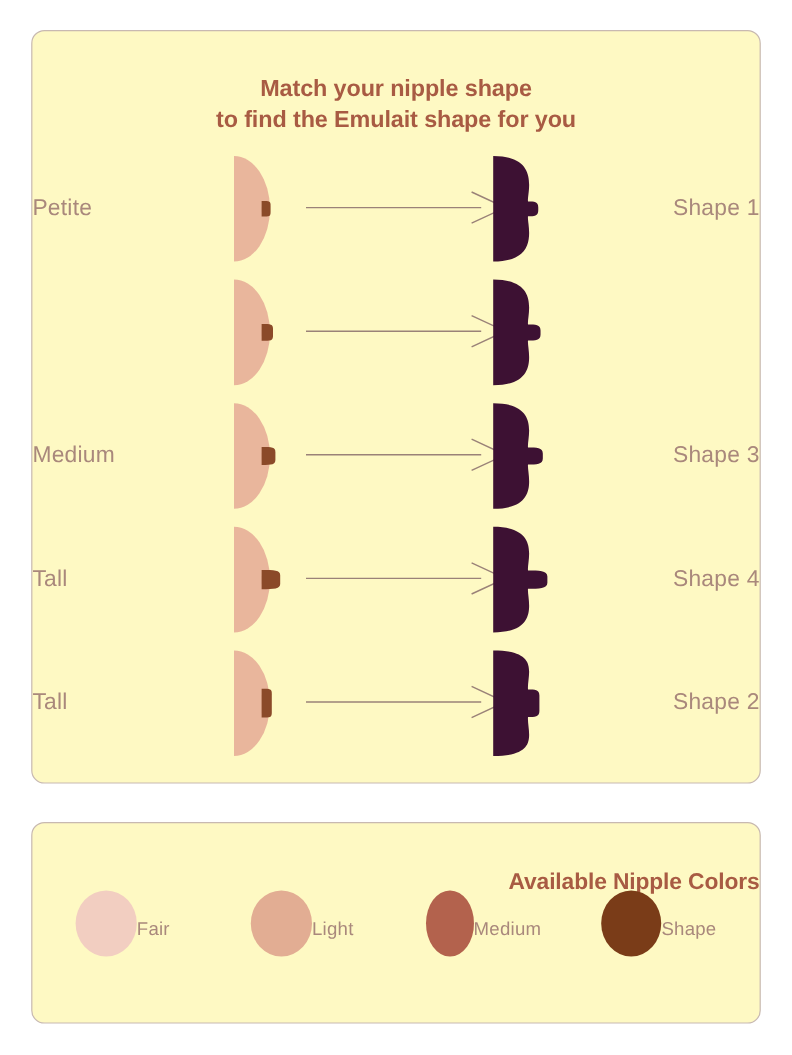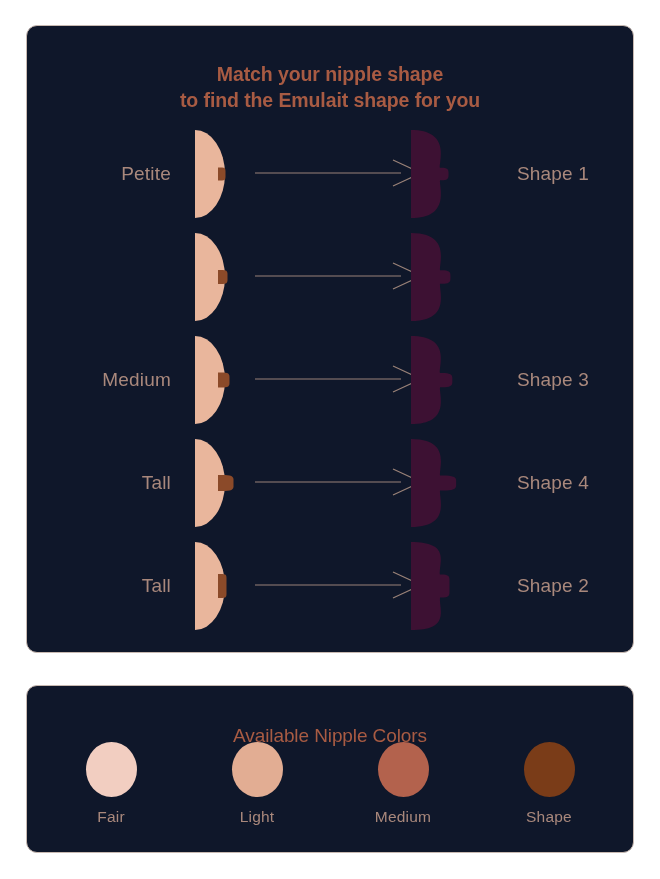--- a/index.html
+++ b/index.html
@@ -18,21 +18,21 @@
     position: relative;
     width: 660px;
     height: 879px;
     background: #ffffff;
     box-sizing: border-box;
   }
 
   
   .card {
     position: absolute;
-    background: #0f172a;
+    background: #fef9c3;
     border: 1px solid #c8b9b1;
     border-radius: 11px;
     box-sizing: border-box;
   }
   .card-match {
     left: 26px;
     top: 25px;
     width: 608px;
     height: 628px;
   }
@@ -55,24 +55,24 @@
     font-weight: bold;
     line-height: 26px;
     letter-spacing: -0.1px;
     white-space: pre-line;
   }
   .colors-title {
     position: absolute;
     left: 0;
     top: 23px;
     width: 100%;
-    text-align: center;
+    text-align: right;
     color: #a85b43;
     font-size: 19px;
-    font-weight: normal;
+    font-weight: bold;
     letter-spacing: -0.1px;
   }
 
   
   .rows {
     position: absolute;
     left: 0;
     top: 96px;
     width: 100%;
   }
@@ -86,29 +86,29 @@
     color: #a9887c;
     font-size: 19px;
     font-weight: 300;
     letter-spacing: 0.2px;
     white-space: nowrap;
   }
   .lbl-left {
     position: absolute;
     left: 0;
     width: 160px;
-    text-align: right;
+    text-align: left;
     padding-right: 16px;
     box-sizing: border-box;
   }
   .lbl-right {
     position: absolute;
     left: 446px;
     width: 160px;
-    text-align: center;
+    text-align: right;
   }
   .breast-cell {
     position: absolute;
     left: 158px;
     width: 72px;
     height: 100px;
   }
   .arrow-cell {
     position: absolute;
     left: 228px;
@@ -131,21 +131,20 @@
     top: 56px;
     width: 100%;
     display: flex;
     justify-content: space-between;
     padding: 0 36px;
     box-sizing: border-box;
   }
   .swatch-item {
     width: 96px;
     display: flex;
-    flex-direction: column;
     align-items: center;
   }
   .swatch-dot {
     width: 51px;
     height: 55px;
     border-radius: 50%;
   }
   .swatch-label {
     margin-top: 11px;
     color: #a9887c;

